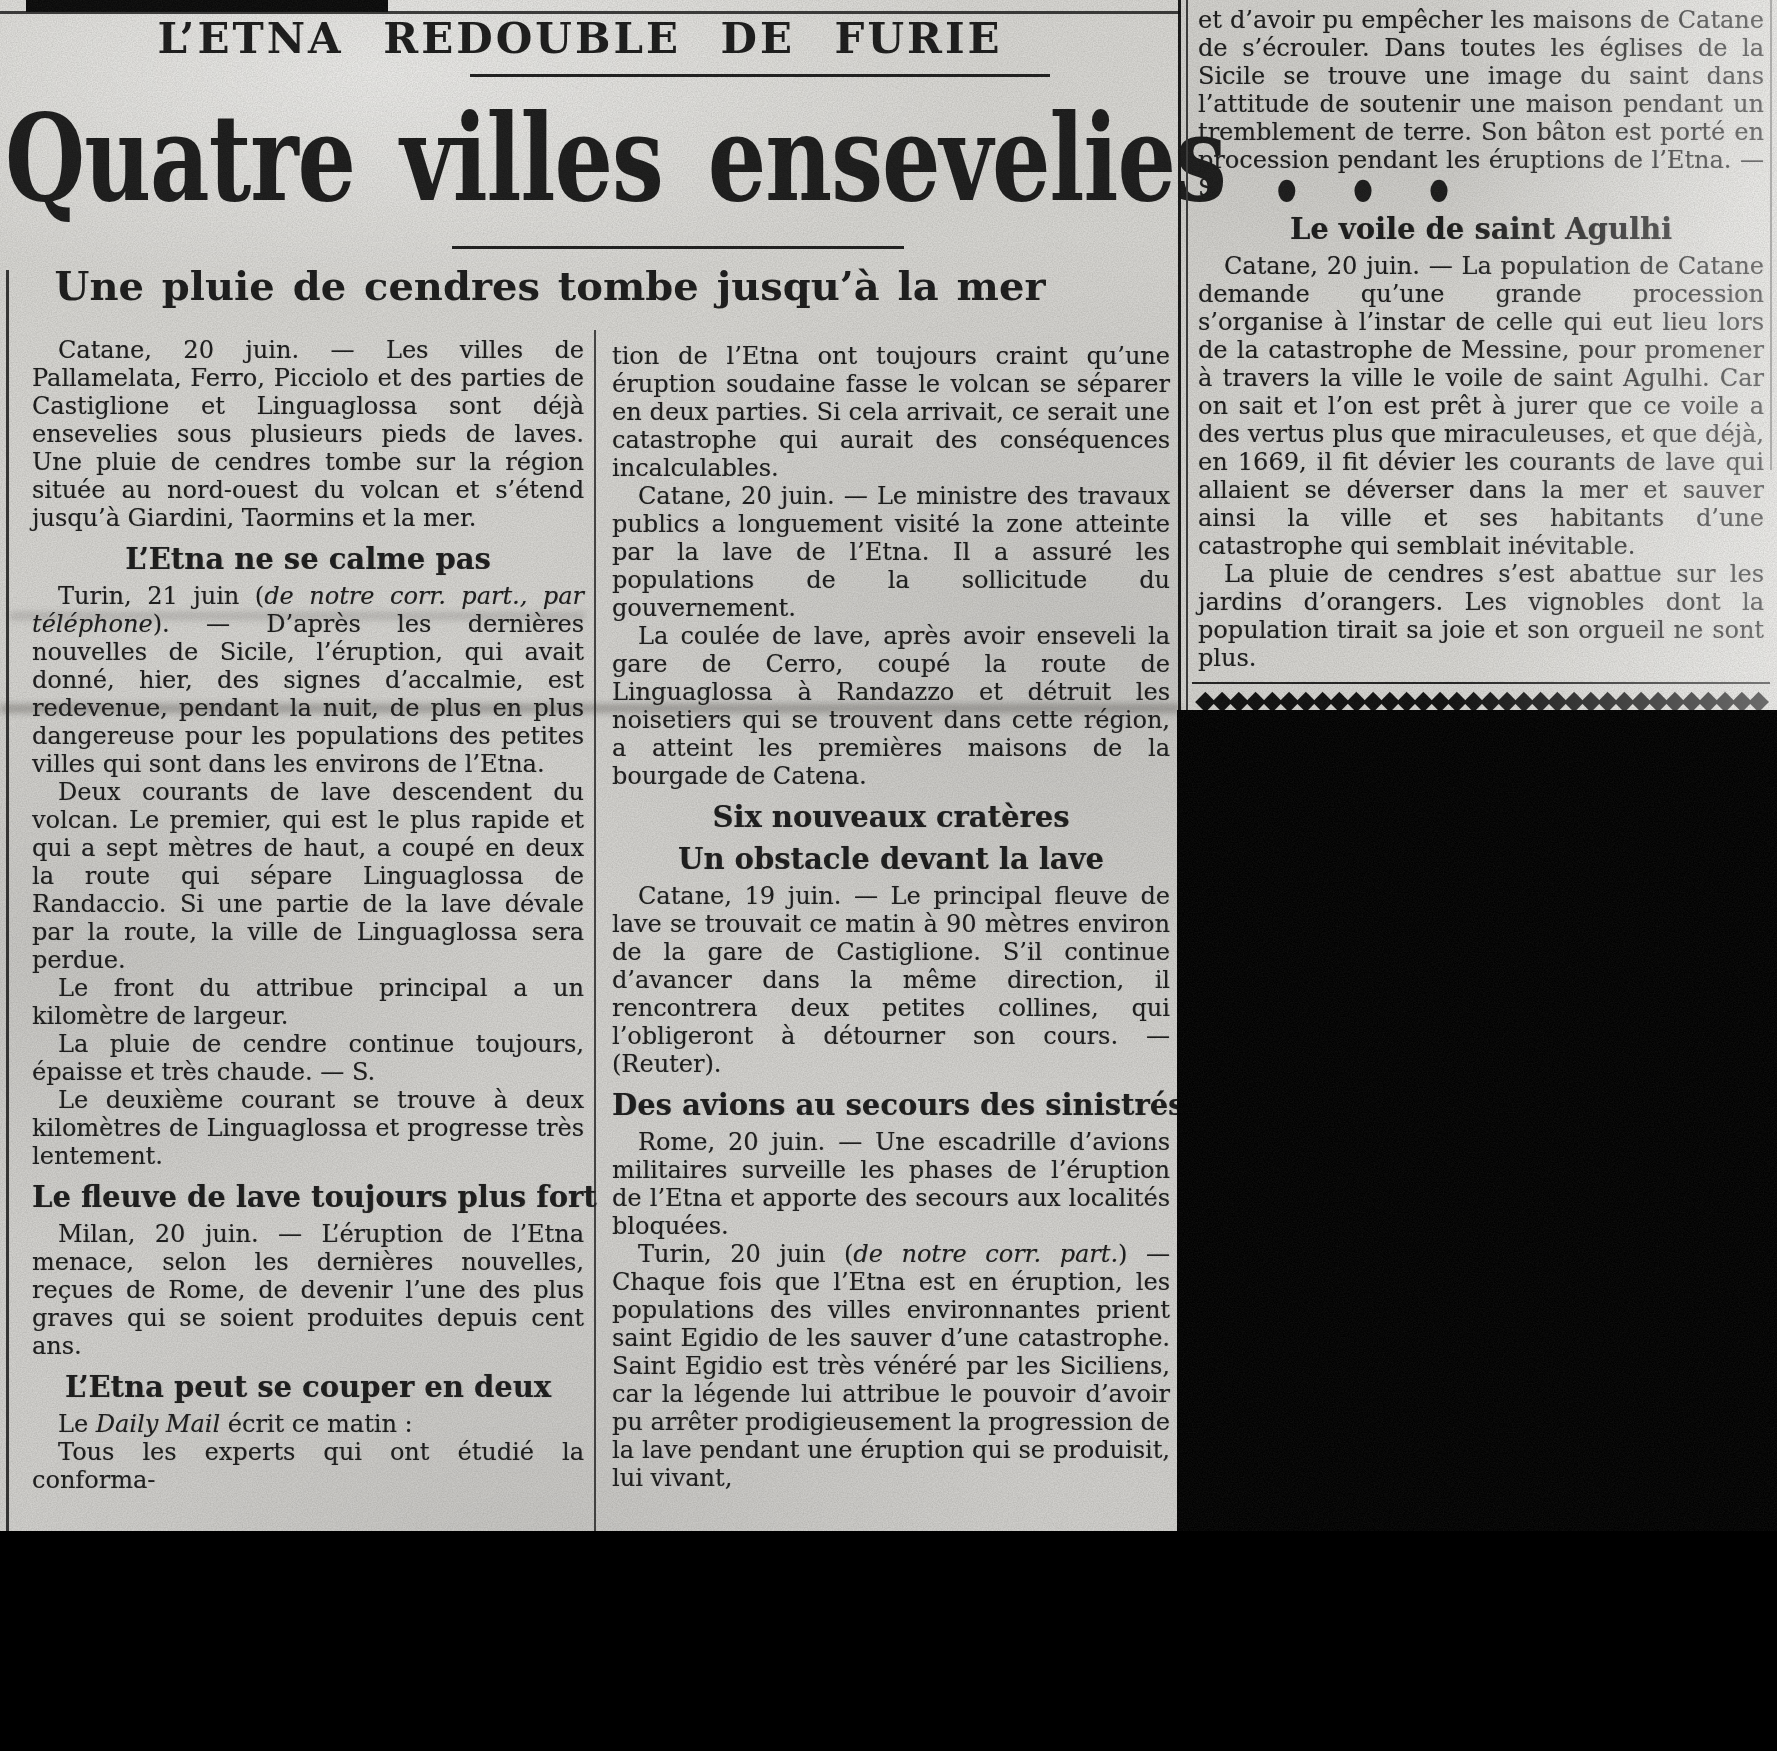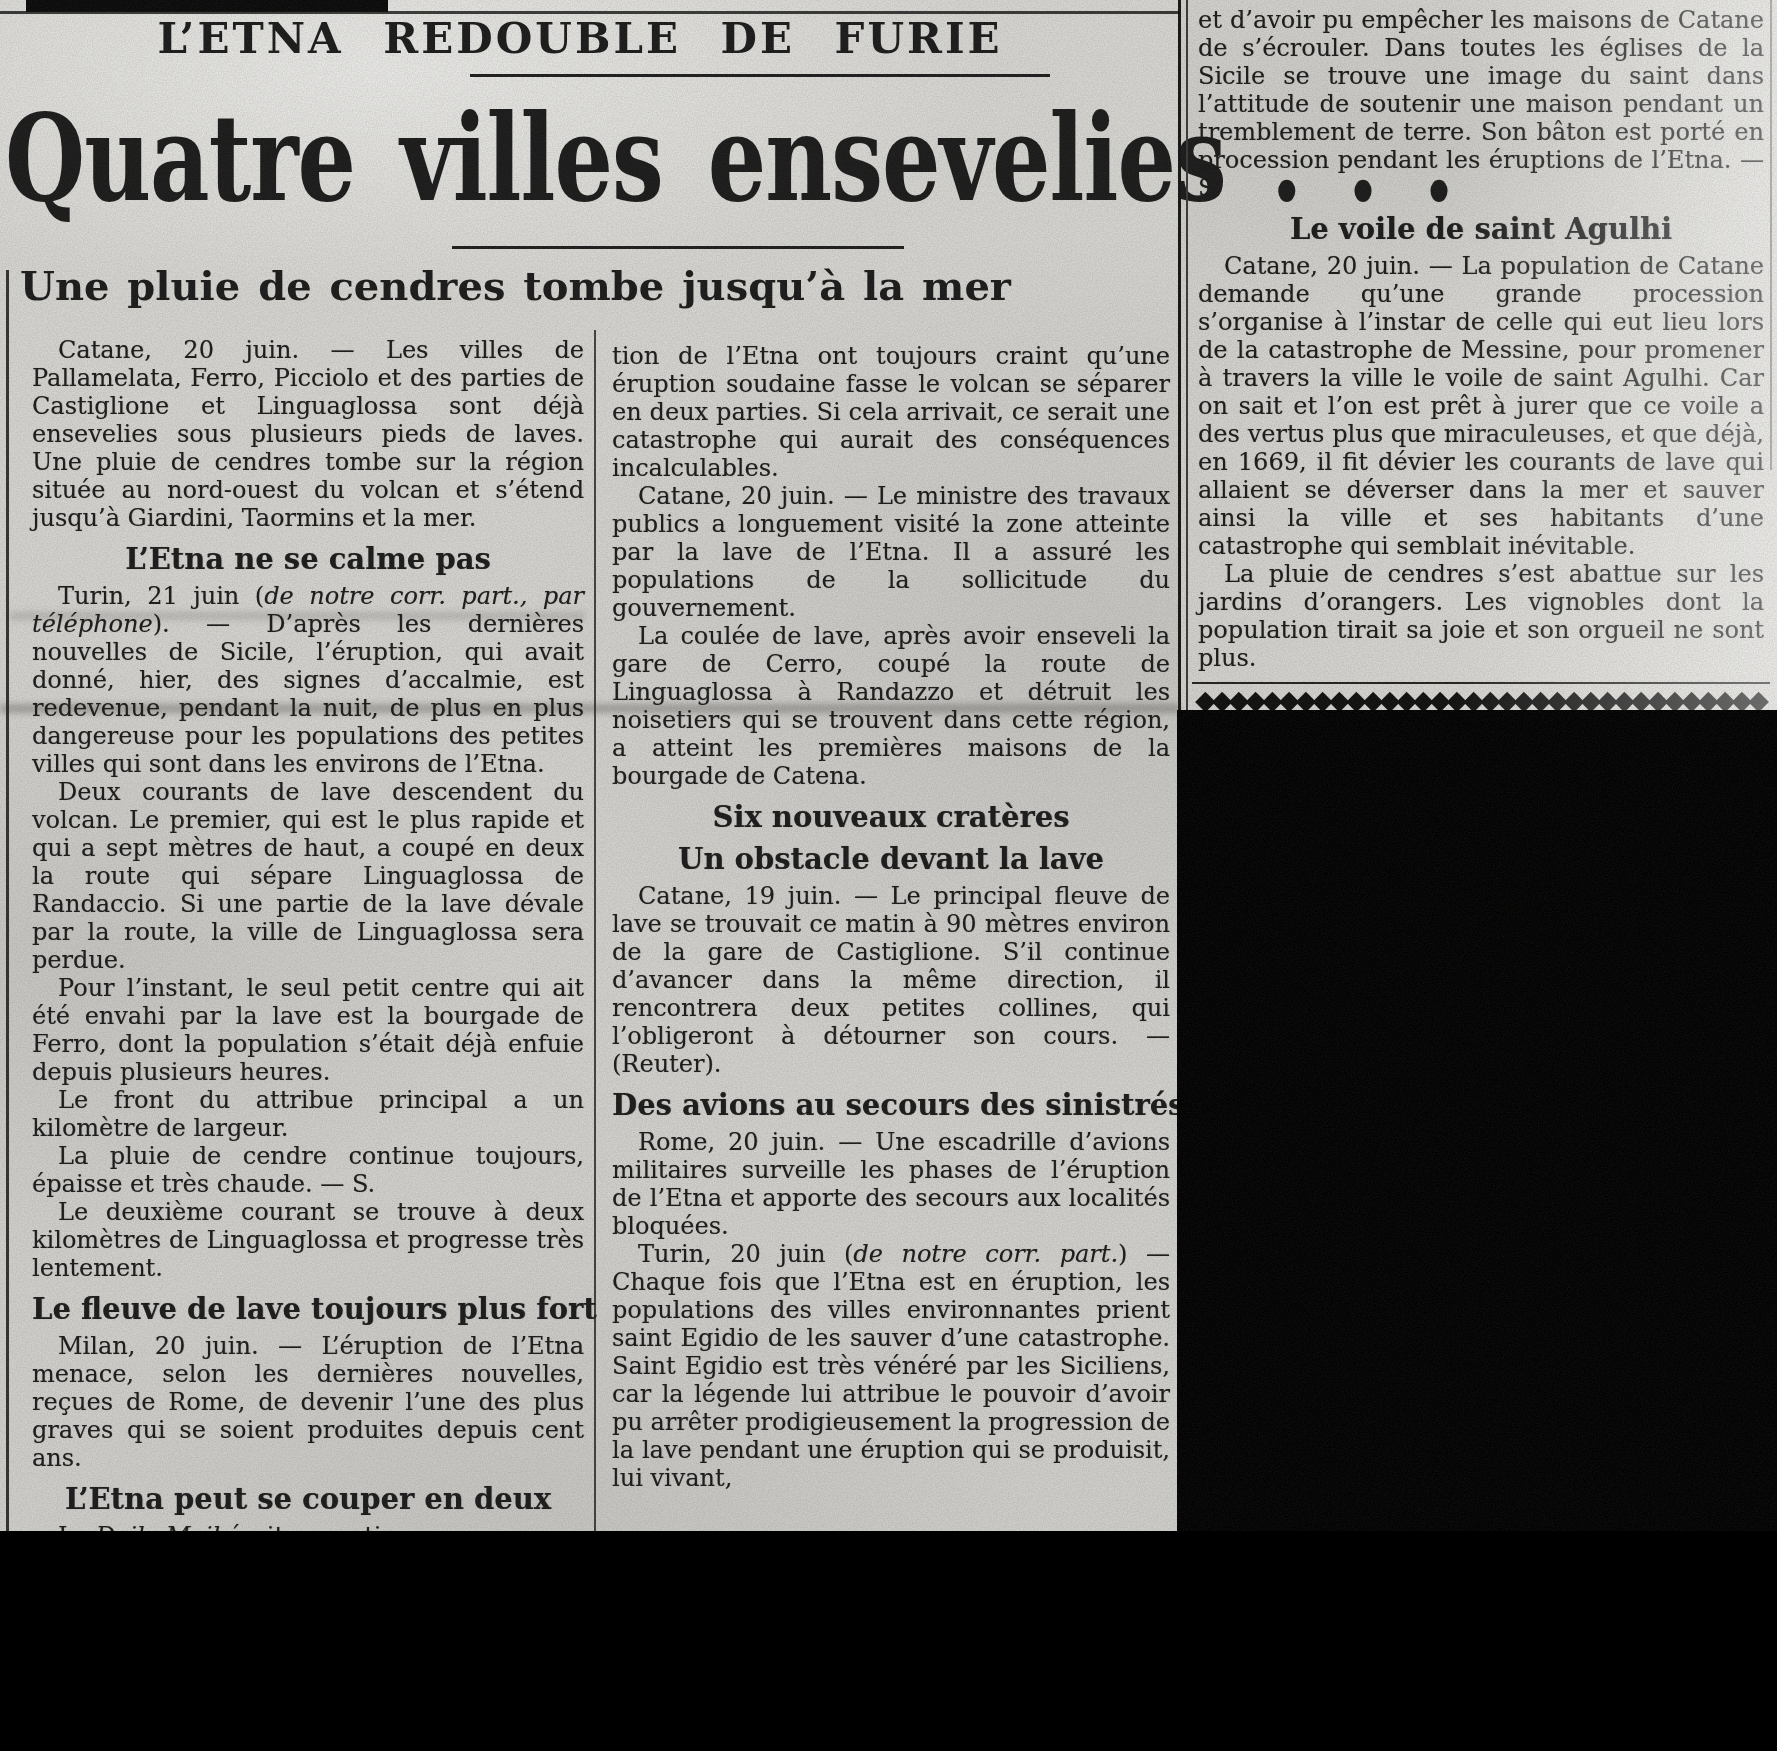--- a/index.html
+++ b/index.html
@@ -31,21 +31,21 @@
     font-size:42px; font-weight:bold; letter-spacing:3px; word-spacing:22px;
     white-space:nowrap;
   }
   #headline {
     left:5px; top:88px; width:1170px; text-align:center;
     font-size:92px; font-weight:bold; white-space:nowrap;
     letter-spacing:-1px; word-spacing:14px;
     transform:scaleY(1.3); transform-origin:top center;
   }
   #subheadline {
-    left:20px; top:262px; width:1060px; text-align:left;
+    left:20px; top:262px; width:1060px; text-align:center;
     font-size:40px; font-weight:bold; word-spacing:4px; white-space:nowrap;
   }
   .rule { position:absolute; z-index:2; background:#1e1e1e; }
   #kicker-rule   { left:470px; top:74px;  width:580px; height:3px; }
   #headline-rule { left:452px; top:246px; width:452px; height:3px; }
   #top-bar  { position:absolute; z-index:5; left:26px; top:0; width:362px; height:12px; background:#0a0a0a; }
   #top-rule { position:absolute; z-index:5; left:0; top:11px; width:1180px; height:3px; background:rgba(15,15,15,0.8); }
   .column { position:absolute; z-index:2; }
   #column-1 { left:32px;   top:336px; width:552px; }
   #column-2 { left:612px;  top:342px; width:558px; }
@@ -98,21 +98,20 @@
   <div id="kicker-rule" class="rule"></div>
   <div id="headline" class="txt">Quatre villes ensevelies . . .</div>
   <div id="headline-rule" class="rule"></div>
   <div id="subheadline" class="txt">Une pluie de cendres tombe jusqu’à la mer</div>
 
   <div id="column-1" class="column">
       <p class="para"><span>Catane, 20 juin. — Les villes de Pallamelata, Ferro, Picciolo et des parties de Castiglione et Linguaglossa sont déjà ensevelies sous plusieurs pieds de laves. Une pluie de cendres tombe sur la région située au nord-ouest du volcan et s’étend jusqu’à Giardini, Taormins et la mer.</span></p>
       <h3 class="col-heading">L’Etna ne se calme pas</h3>
       <p class="para"><span>Turin, 21 juin (</span><em>de notre corr. part., par téléphone</em><span>). — D’après les dernières nouvelles de Sicile, l’éruption, qui avait donné, hier, des signes d’accalmie, est redevenue, pendant la nuit, de plus en plus dangereuse pour les populations des petites villes qui sont dans les environs de l’Etna.</span></p>
       <p class="para"><span>Deux courants de lave descendent du volcan. Le premier, qui est le plus rapide et qui a sept mètres de haut, a coupé en deux la route qui sépare Linguaglossa de Randaccio. Si une partie de la lave dévale par la route, la ville de Linguaglossa sera perdue.</span></p>
-      <p class="para"><span>Pour l’instant, le seul petit centre qui ait été envahi par la lave est la bourgade de Ferro, dont la population s’était déjà enfuie depuis plusieurs heures.</span></p>
       <p class="para"><span>Le front du attribue principal a un kilomètre de largeur.</span></p>
       <p class="para"><span>La pluie de cendre continue toujours, épaisse et très chaude. — S.</span></p>
       <p class="para"><span>Le deuxième courant se trouve à deux kilomètres de Linguaglossa et progresse très lentement.</span></p>
       <h3 class="col-heading">Le fleuve de lave toujours plus fort</h3>
       <p class="para"><span>Milan, 20 juin. — L’éruption de l’Etna menace, selon les dernières nouvelles, reçues de Rome, de devenir l’une des plus graves qui se soient produites depuis cent ans.</span></p>
       <h3 class="col-heading">L’Etna peut se couper en deux</h3>
       <p class="para"><span>Le </span><em>Daily Mail</em><span> écrit ce matin :</span></p>
       <p class="para"><span>Tous les experts qui ont étudié la conforma-</span></p>
     </div>
   <div id="column-2" class="column">

